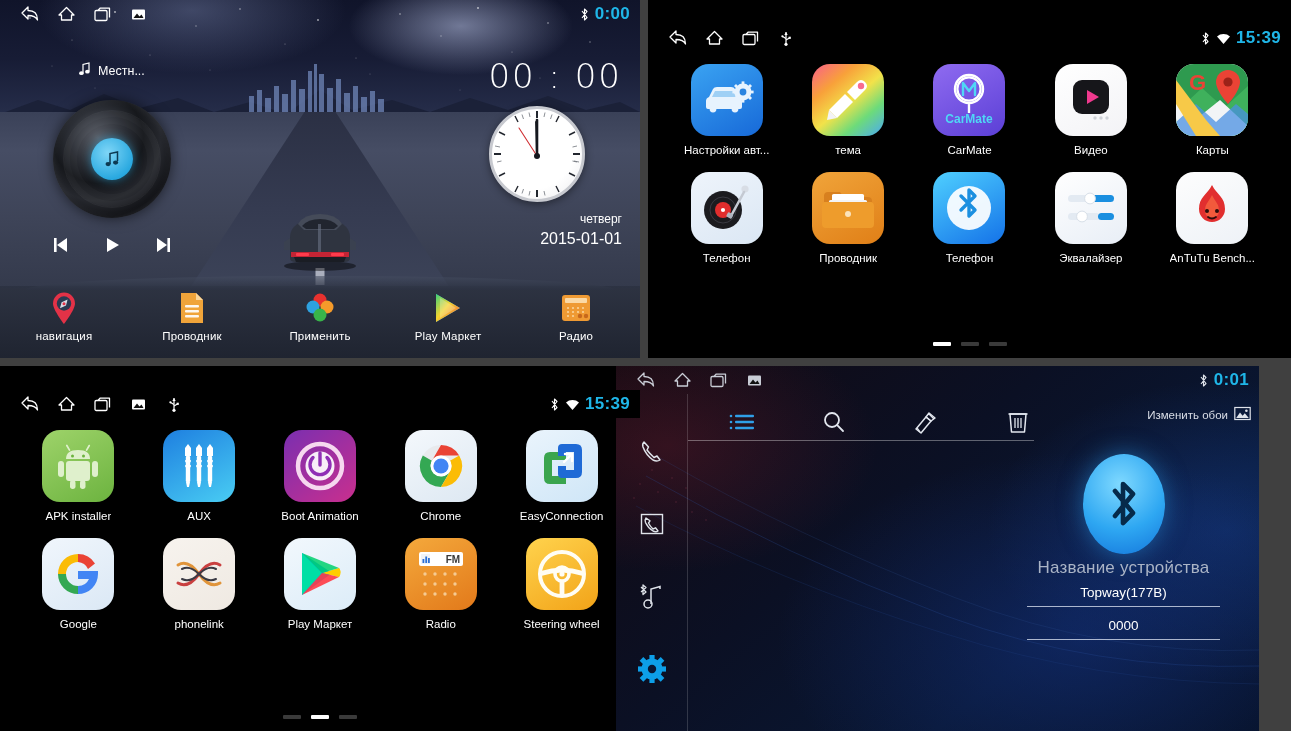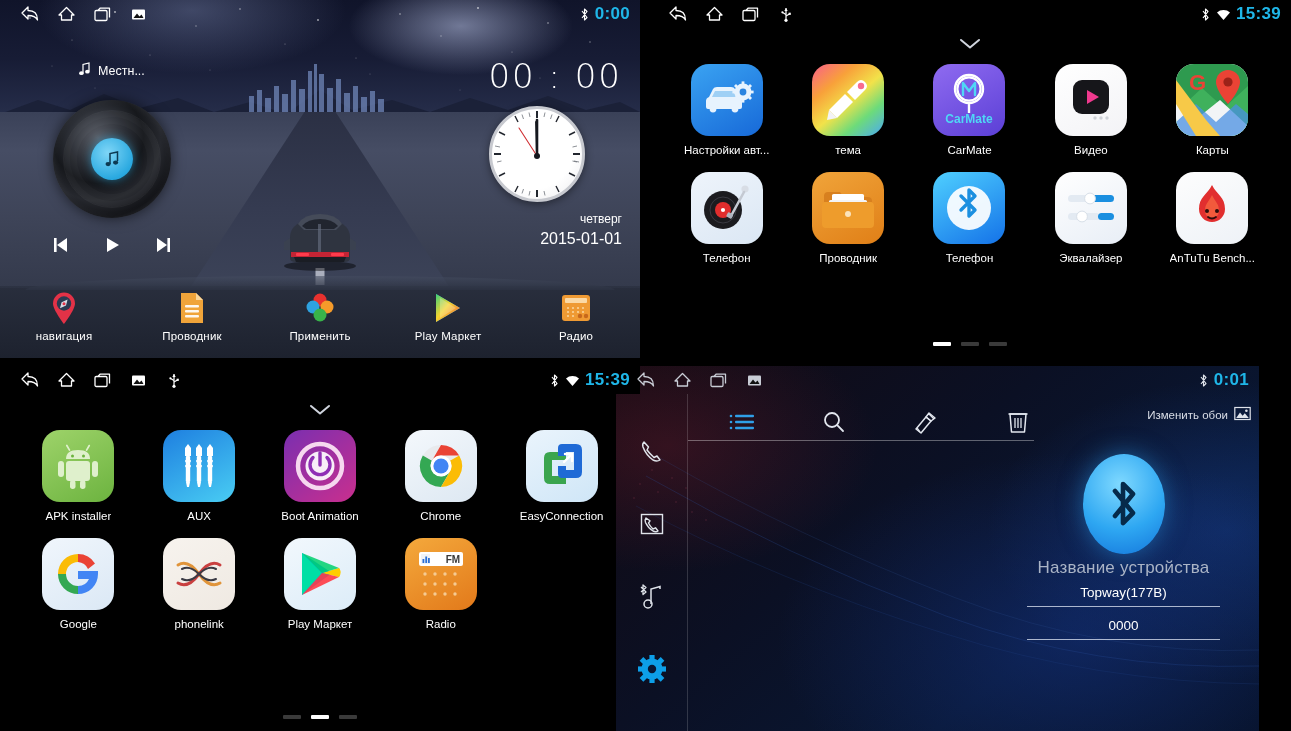--- a/index.html
+++ b/index.html
@@ -5,35 +5,35 @@
   * { box-sizing: border-box; margin: 0; padding: 0; }
   html, body {
     width: 1291px; height: 731px;
     background: #ffffff;
     font-family: "Liberation Sans", sans-serif;
     overflow: hidden;
   }
   .grid {
     position: relative;
     width: 1291px; height: 731px;
-    background: #000000;
+    background: #404040;
   }
   .panel { position: absolute; overflow: hidden; }
   
   #panel-home     { left: 0;   top: 0;   width: 640px; height: 358px; }
   #panel-apps1    { left: 648px; top: 0; width: 643px; height: 358px; }
   #panel-apps2    { left: 0;   top: 366px; width: 640px; height: 365px; }
   #panel-bt       { left: 616px; top: 366px; width: 643px; height: 365px; }
 
   
   .statusbar {
     position: absolute; left: 0; top: 0; width: 100%; height: 28px;
     display: flex; align-items: center; z-index: 30;
   }
-  .statusbar.dark { background: #000; }
+  .statusbar.dark { background: #000; margin-top: 24px; }
   .sb-left { display: flex; align-items: center; gap: 0; padding-left: 12px; }
   .sb-ico {
     width: 36px; height: 26px; display: flex; align-items: center; justify-content: center;
     color: #ffffff;
   }
   .sb-right {
     margin-left: auto; display: flex; align-items: center; gap: 5px; padding-right: 10px;
   }
   .sb-clock { color: #1fb6e8; font-size: 17px; font-weight: bold; letter-spacing: .3px; }
   .sb-mini { color: #ffffff; display: flex; align-items: center; }
@@ -911,20 +911,32 @@
                 <circle cx="14" cy="48" r="1.7"></circle>
                   <circle cx="24" cy="48" r="1.7"></circle>
                   <circle cx="34" cy="48" r="1.7"></circle>
                   <circle cx="44" cy="48" r="1.7"></circle>
               </g>
             </svg>
           </div>
           <div class="app-label">Radio</div>
         </div>
 
+        <div class="app-cell">
+          <div class="app-icon ic-steering">
+            <svg width="54" height="54" viewBox="0 0 54 54">
+              <circle cx="27" cy="27" r="22" fill="none" stroke="#fffdf4" stroke-width="4"></circle>
+              <circle cx="27" cy="27" r="7" fill="none" stroke="#fffdf4" stroke-width="3.6"></circle>
+              <circle cx="27" cy="27" r="2.6" fill="#fffdf4"></circle>
+              <path d="M6,24 Q27,17 48,24 L48,29 Q27,22 6,29 Z" fill="#fffdf4"></path>
+              <rect x="24.6" y="34" width="4.8" height="13" fill="#fffdf4"></rect>
+            </svg>
+          </div>
+          <div class="app-label">Steering wheel</div>
+        </div>
 
       </div>
 
       <div class="pagedots">
         <span class="dot"></span>
         <span class="dot on"></span>
         <span class="dot"></span>
       </div>
     </div>
   </div>

